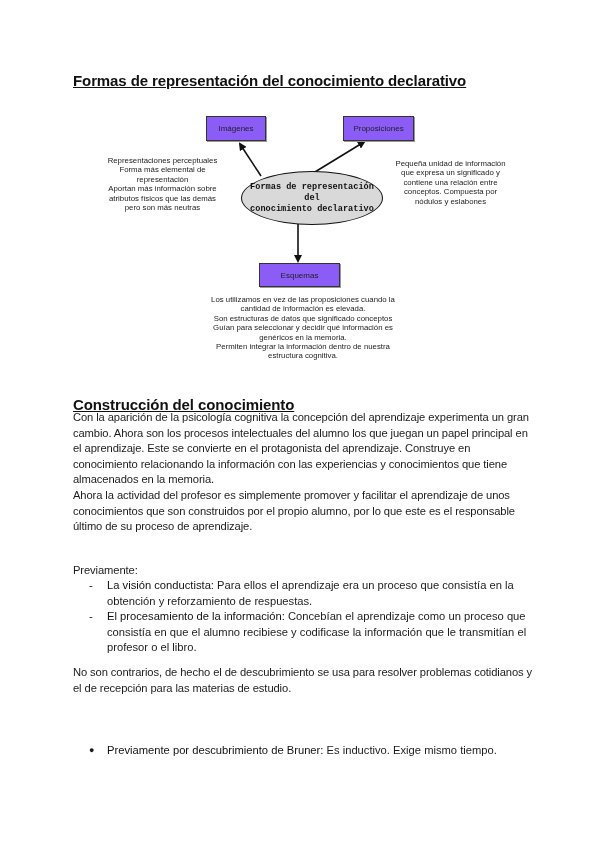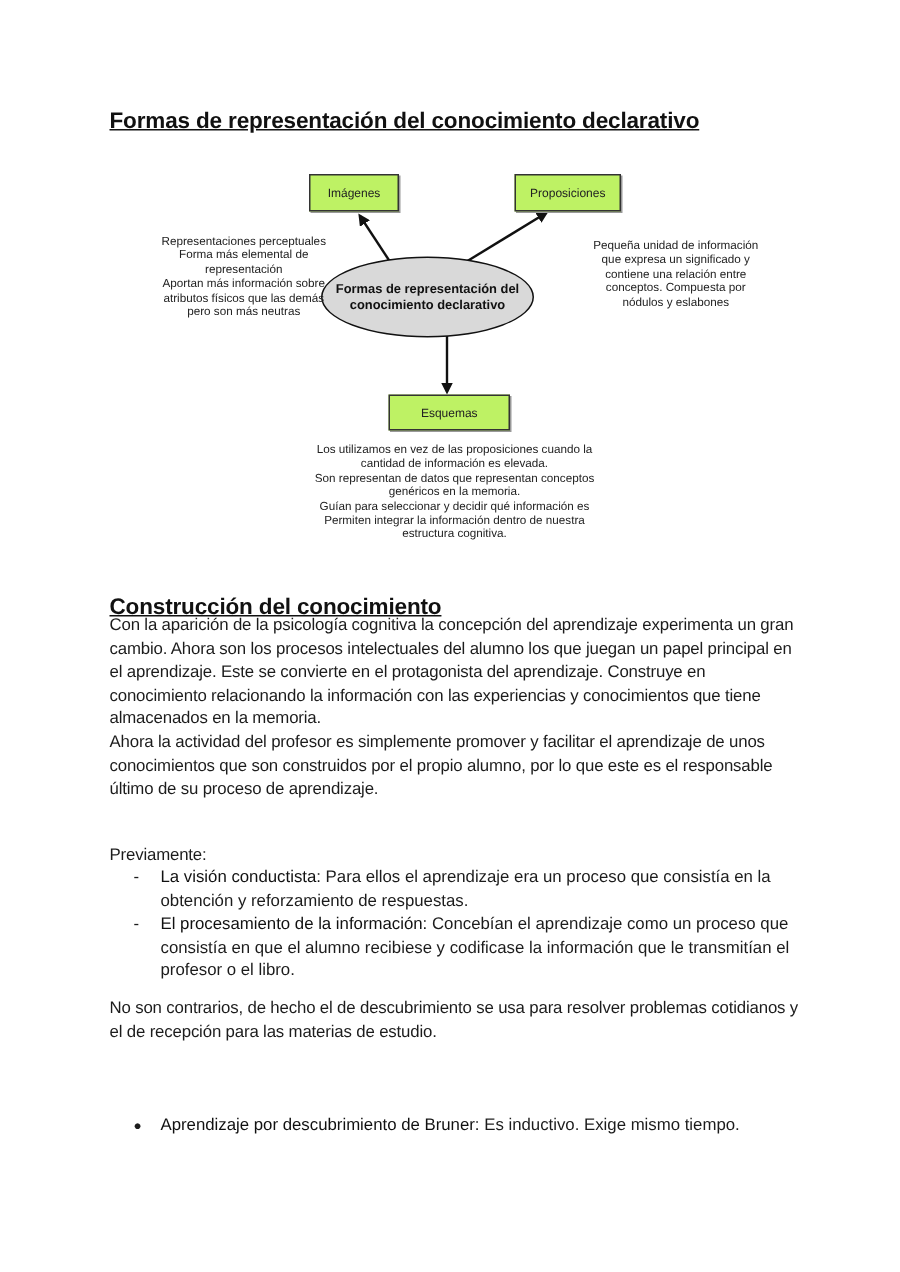--- a/index.html
+++ b/index.html
@@ -2,21 +2,21 @@
 <html><head>
 <meta charset="utf-8">
 <style>
   html, body { margin: 0; padding: 0; background: #ffffff; }
   body { width: 600px; height: 848px; position: relative; overflow: hidden;
          font-family: "Liberation Sans", sans-serif; color: #1a1a1a; }
   .page { position: absolute; left: 0; top: 0; width: 600px; height: 848px; background: #fff; }
   .heading { position: absolute; left: 73px; font-weight: bold; font-size: 15px;
              text-decoration: underline; color: #111; letter-spacing: -0.1px; }
   .diagram { position: absolute; left: 0; top: 100px; width: 600px; height: 280px; }
-  .box { position: absolute; border: 1px solid #333; background: #bef264; font-size: 8px;
+  .box { position: absolute; border: 1px solid #333; background: #8b5cf6; font-size: 8px;
          display: flex; align-items: center; justify-content: center; color: #222;
          box-shadow: 1px 1px 0 #999; }
   .ellipse { position: absolute; border: 1.5px solid #111; border-radius: 50%;
              background: #d9d9d9; display: flex; align-items: center; justify-content: center;
              text-align: center; font-weight: bold; font-size: 8.6px; line-height: 11px; color: #111; }
   .note { position: absolute; font-size: 7.8px; line-height: 9.4px; text-align: center; color: #222; }
   .note span { display: block; }
   svg.arrows { position: absolute; left: 0; top: 0; }
   .para { position: absolute; left: 73px; width: 460px; font-size: 11.2px; line-height: 15.6px;
           color: #1c1c1c; letter-spacing: -0.1px; }
@@ -41,21 +41,21 @@
         </marker>
       </defs>
       <line x1="261" y1="76" x2="240" y2="44" stroke="#111" stroke-width="1.6" marker-end="url(#ah)"></line>
       <line x1="310" y1="75" x2="364" y2="42" stroke="#111" stroke-width="1.6" marker-end="url(#ah)"></line>
       <line x1="298" y1="120" x2="298" y2="161" stroke="#111" stroke-width="1.6" marker-end="url(#ah)"></line>
     </svg>
 
     <div class="box" style="left:206px; top:16px; width:58px; height:23px;">Imágenes</div>
     <div class="box" style="left:343px; top:16px; width:69px; height:23px;">Proposiciones</div>
 
-    <div class="ellipse" style="left:214px; top:71px; width:140px; height:52px;">
+    <div class="ellipse" style="left:241px; top:71px; width:140px; height:52px;font-family:Liberation Mono, monospace;">
       <div>
         <span style="display:block">Formas de representación del</span>
         <span style="display:block">conocimiento declarativo</span>
       </div>
     </div>
 
     <div class="box" style="left:259px; top:163px; width:79px; height:22px;">Esquemas</div>
 
     <div class="note" style="left:80px; top:56px; width:165px;">
       <span>Representaciones perceptuales</span>
@@ -70,23 +70,23 @@
       <span>Pequeña unidad de información</span>
       <span>que expresa un significado y</span>
       <span>contiene una relación entre</span>
       <span>conceptos. Compuesta por</span>
       <span>nódulos y eslabones</span>
     </div>
 
     <div class="note" style="left:188px; top:195px; width:230px;">
       <span>Los utilizamos en vez de las proposiciones cuando la</span>
       <span>cantidad de información es elevada.</span>
-      <span>Son representan de datos que representan conceptos</span>
+      <span>Son estructuras de datos que significado conceptos</span>
+      <span>Guían para seleccionar y decidir qué información es</span>
       <span>genéricos en la memoria.</span>
-      <span>Guían para seleccionar y decidir qué información es</span>
       <span>Permiten integrar la información dentro de nuestra</span>
       <span>estructura cognitiva.</span>
     </div>
   </div>
 
   <div class="heading" style="top:396px;">Construcción del conocimiento</div>
 
   <div class="para" style="top:410px;">
     <p>Con la aparición de la psicología cognitiva la concepción del aprendizaje experimenta un gran cambio. Ahora son los procesos intelectuales del alumno los que juegan un papel principal en el aprendizaje. Este se convierte en el protagonista del aprendizaje. Construye en conocimiento relacionando la información con las experiencias y conocimientos que tiene almacenados en la memoria.</p>
     <p>Ahora la actividad del profesor es simplemente promover y facilitar el aprendizaje de unos conocimientos que son construidos por el propio alumno, por lo que este es el responsable último de su proceso de aprendizaje.</p>
@@ -105,17 +105,17 @@
     </div>
   </div>
 
   <div class="para" style="top:665px;">
     <p>No son contrarios, de hecho el de descubrimiento se usa para resolver problemas cotidianos y el de recepción para las materias de estudio.</p>
   </div>
 
   <div class="list" style="top:743px;">
     <div class="item">
       <span class="marker" style="font-size:9px;">●</span>
-      <b>Aprendizaje por descubrimiento de Bruner:</b><span> Es inductivo. Exige mismo tiempo.</span>
+      <b>Previamente por descubrimiento de Bruner:</b><span> Es inductivo. Exige mismo tiempo.</span>
     </div>
   </div>
 
 </div>
 
 </body></html>

